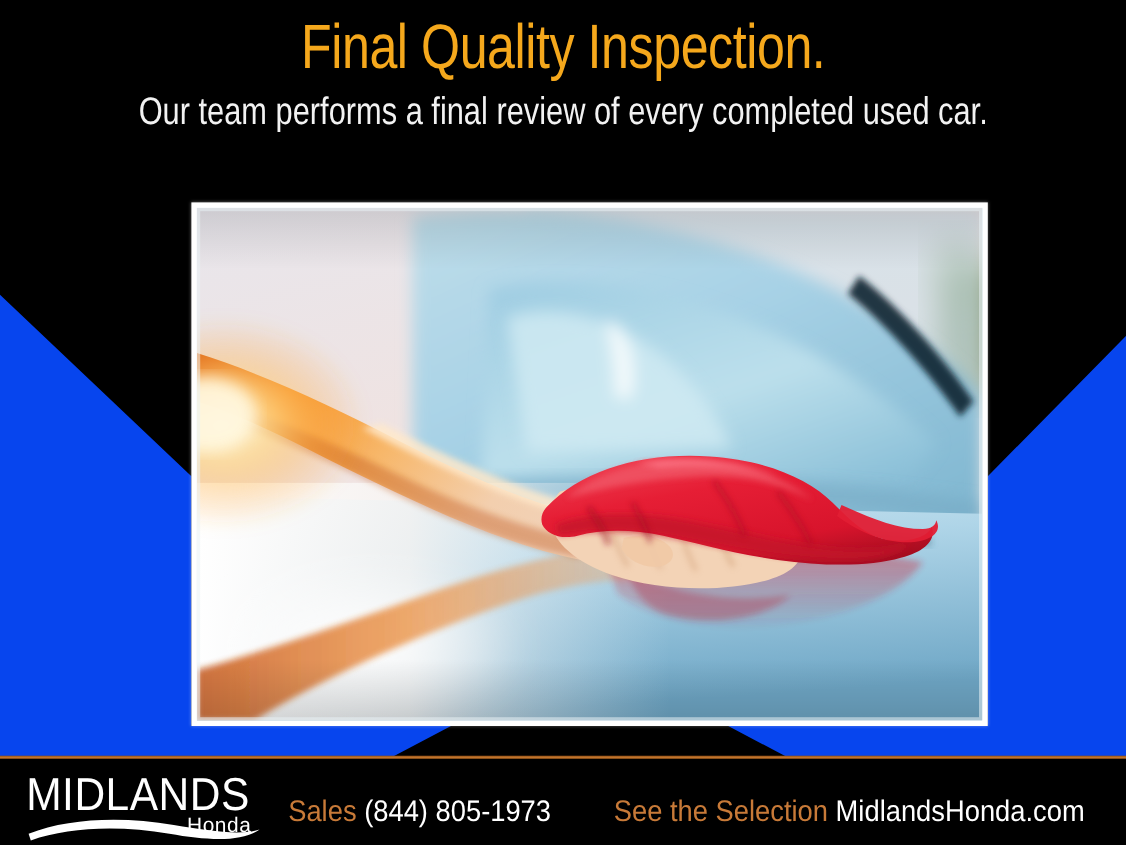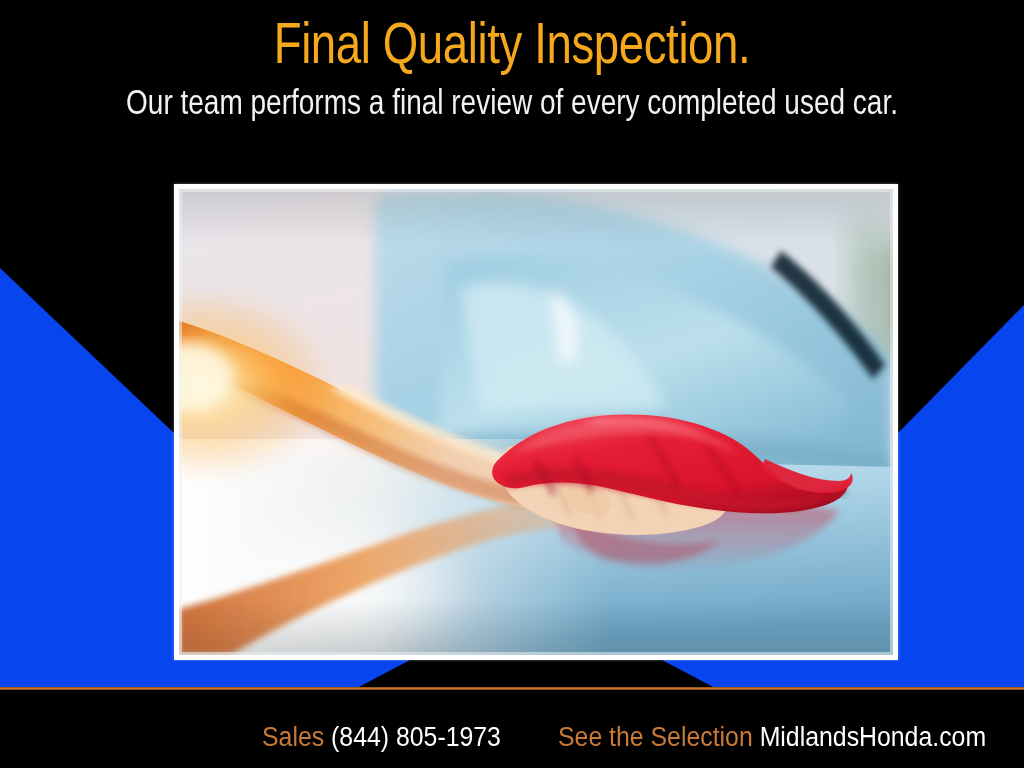--- a/index.html
+++ b/index.html
@@ -356,20 +356,28 @@
 
         <rect x="0" y="0" width="714" height="466" fill="url(#vignette)"></rect>
         <rect x="0" y="0" width="714" height="466" fill="none" stroke="#E9F2F6" stroke-width="6" opacity="0.55"></rect>
       </svg>
     </div>
   </div>
 
   <div class="footer-rule"></div>
   <div class="footer"></div>
 
+  <div class="logo">
+    <svg width="240" height="68" viewBox="0 0 240 68" xmlns="http://www.w3.org/2000/svg">
+      <text x="2" y="38" font-family="Liberation Sans, sans-serif" font-size="42" letter-spacing="0.5" fill="#FFFFFF" transform="scale(0.92 1)">MIDLANDS</text>
+      <text x="148" y="58" font-family="Liberation Sans, sans-serif" font-size="19" letter-spacing="0.5" fill="#FFFFFF">Honda</text>
+      <path d="M4,60 C40,46 88,44 136,52 C168,57 196,62 214,56
+               C198,68 166,66 132,60 C86,52 40,54 6,66 Z" fill="#FFFFFF"></path>
+    </svg>
+  </div>
 
   <div class="footer-text ft-sales">
     <span class="lbl-orange">Sales</span>
     <span class="lbl-white">(844) 805-1973</span>
   </div>
 
   <div class="footer-text ft-see">
     <span class="lbl-orange">See the Selection</span>
     <span class="lbl-white">MidlandsHonda.com</span>
   </div>

